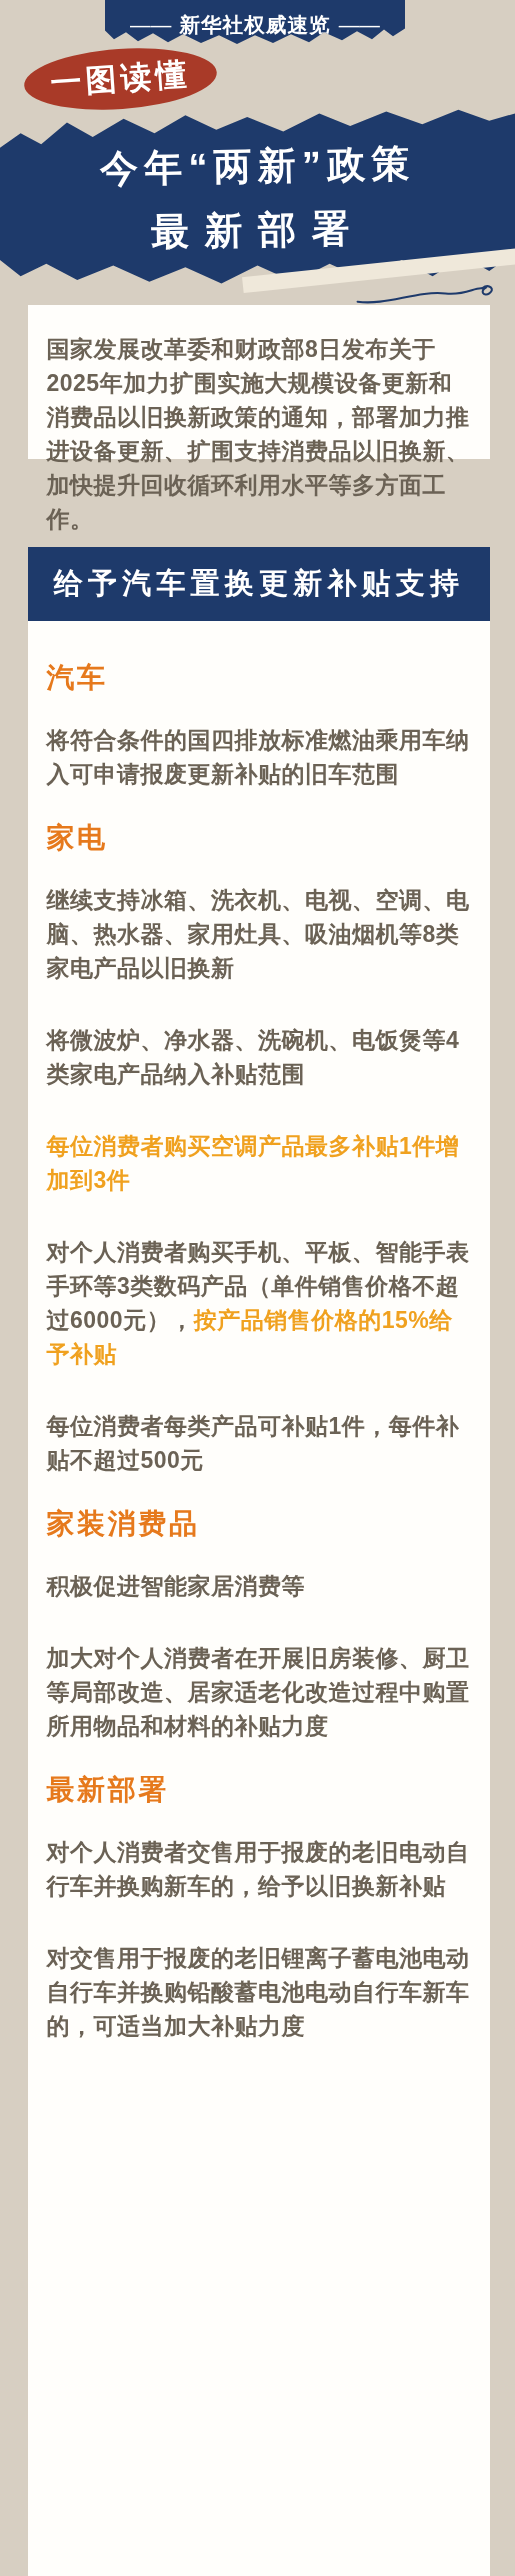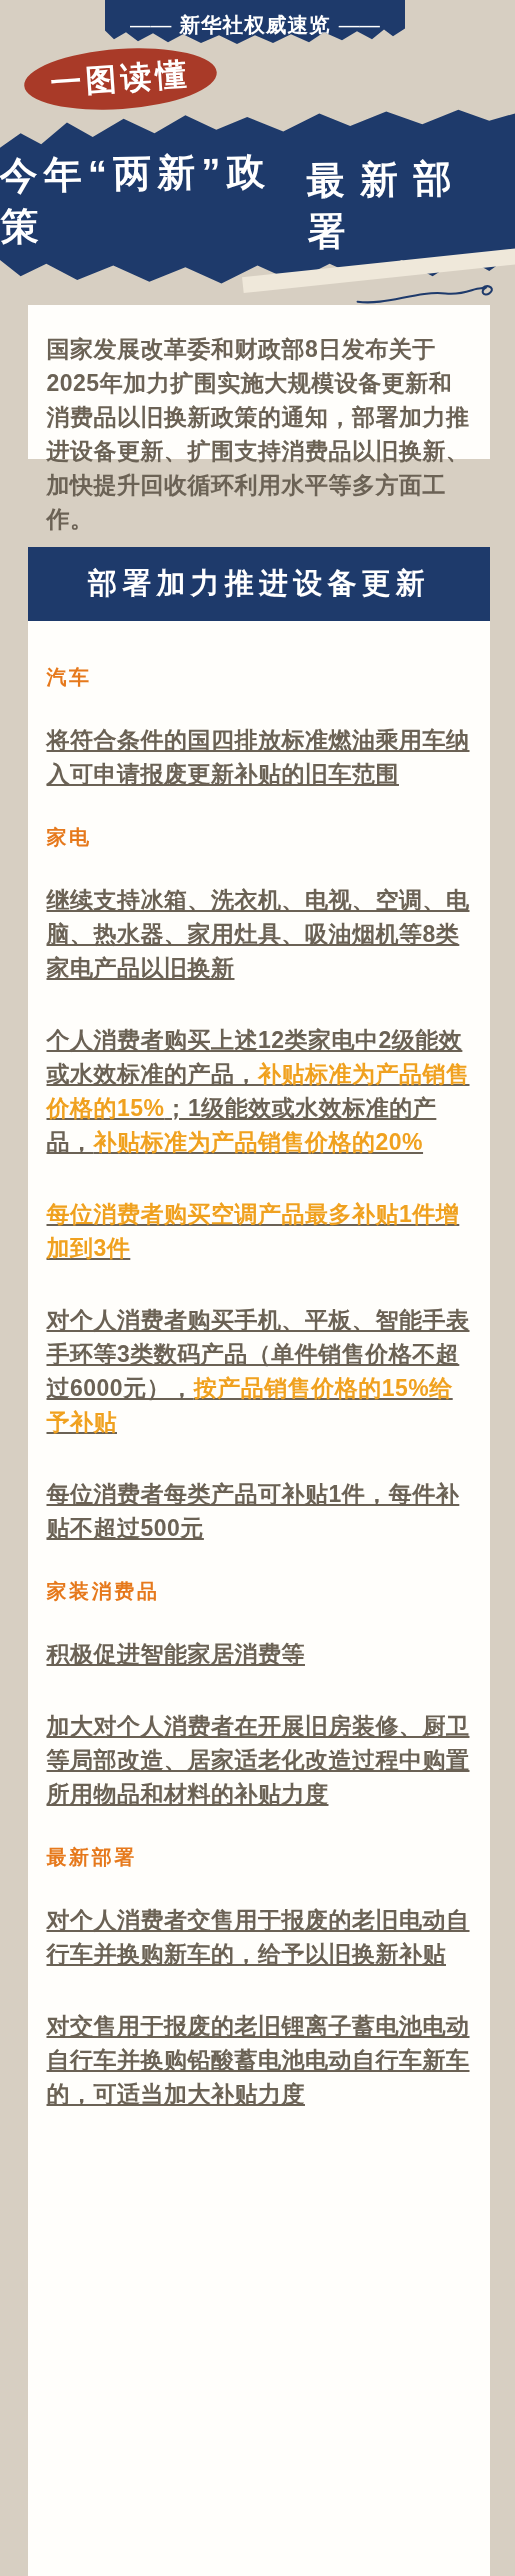--- a/index.html
+++ b/index.html
@@ -22,21 +22,21 @@
     position:absolute;left:24px;top:49px;width:193px;height:60px;
     background:#a93a28;border-radius:50%;
     transform:rotate(-4deg);
     display:flex;align-items:center;justify-content:center;
     color:#fff;font-size:31px;font-weight:800;letter-spacing:4.1px;
   }
   
   .hero{
     position:absolute;left:0;top:108px;width:515px;height:181px;
     background:#1e3a6b;color:#fff;
-    display:flex;flex-direction:row;align-items:center;justify-content:center;
+    display:flex;flex-direction:column;align-items:center;justify-content:center;
     clip-path:polygon(0% 22%,4% 14%,8% 20%,13% 8%,18% 16%,24% 6%,30% 14%,36% 4%,42% 12%,48% 5%,55% 13%,62% 3%,68% 10%,75% 2%,82% 9%,89% 1%,95% 7%,100% 3%,100% 80%,95% 90%,90% 82%,84% 93%,78% 84%,71% 95%,64% 86%,57% 96%,50% 87%,43% 97%,36% 88%,29% 96%,22% 87%,15% 95%,9% 86%,4% 93%,0% 84%);
   }
   .hero .l1{font-size:38px;font-weight:800;letter-spacing:6.2px;transform:rotate(-1deg);}
   .hero .l2{font-size:38px;font-weight:800;letter-spacing:15.5px;margin-top:13.4px;transform:rotate(-1deg);}
   
   .strip{
     position:absolute;left:242px;top:261px;width:309px;height:15.5px;
     background:#efe8da;transform:rotate(-6deg);
   }
   .thread{position:absolute;left:355px;top:280px;width:155px;height:31px;}
@@ -47,22 +47,22 @@
   }
   .intro-card p{margin:0;font-size:23px;line-height:34px;font-weight:700;color:#6b6255;letter-spacing:0.5px;}
   
   #sections{position:absolute;left:28px;top:547px;width:462px;}
   .banner{
     height:74px;background:#1e3a6b;color:#fff;
     display:flex;align-items:center;justify-content:center;
     font-size:29px;font-weight:800;letter-spacing:5.2px;
   }
   .card{background:#fffefb;box-sizing:border-box;padding:41px 18.5px 0 18.5px;overflow:hidden;}
-  .card .p{margin:38px 0 0 0;font-size:23px;line-height:34px;font-weight:700;color:#6b6255;letter-spacing:0.5px;text-decoration:underline;}
-  .card .subtitle{margin:31px 0 0 0;font-size:20px;line-height:31px;font-weight:800;color:#e6791c;letter-spacing:2.6px;}
+  .card .p{margin:38px 0 0 0;font-size:23px;line-height:34px;font-weight:700;color:#6b6255;letter-spacing:0.5px;}
+  .card .subtitle{margin:31px 0 0 0;font-size:28px;line-height:31px;font-weight:800;color:#e6791c;letter-spacing:2.6px;}
   .card .subtitle:first-child{margin-top:0;}
   .card .p:first-child{margin-top:0;}
   .card .subtitle + .p{margin-top:30px;}
   .hl{color:#f0a11f;}
   .section-0 .card{height:1999px;}
 </style>
 </head>
 <body>
 
 <div class="top-banner">
@@ -85,27 +85,27 @@
   <path d="M5 42 C 60 50, 120 20, 175 26 C 215 30, 230 14, 246 16" fill="none" stroke="#1e3a6b" stroke-width="4" stroke-linecap="round"></path>
   <path d="M246 16 c 14 -10, 26 2, 14 10 c -10 7, -20 -4, -6 -12" fill="none" stroke="#1e3a6b" stroke-width="4" stroke-linecap="round"></path>
 </svg>
 
 <div class="intro-card">
   <p>国家发展改革委和财政部8日发布关于2025年加力扩围实施大规模设备更新和消费品以旧换新政策的通知，部署加力推进设备更新、扩围支持消费品以旧换新、加快提升回收循环利用水平等多方面工作。</p>
 </div>
 
 <div id="sections">
     <div class="section section-0">
-      <div class="banner">部署加力推进设备更新</div>
+      <div class="banner">给予汽车置换更新补贴支持</div>
       <div class="card">
         <div class="subtitle">汽车</div>
         <p class="p"><span>将符合条件的国四排放标准燃油乘用车纳入可申请报废更新补贴的旧车范围</span></p>
         <div class="subtitle">家电</div>
         <p class="p"><span>继续支持冰箱、洗衣机、电视、空调、电脑、热水器、家用灶具、吸油烟机等8类家电产品以旧换新</span></p>
-        <p class="p"><span>个人消费者购买上述12类家电中2级能效或水效标准的产品，</span><span class="hl">补贴标准为产品销售价格的15%</span><span>；1级能效或水效标准的产品，</span><span class="hl">补贴标准为产品销售价格的20%</span></p>
+        <p class="p"><span>将微波炉、净水器、洗碗机、电饭煲等4类家电产品纳入补贴范围</span></p>
         <p class="p"><span class="hl">每位消费者购买空调产品最多补贴1件增加到3件</span></p>
         <p class="p"><span>对个人消费者购买手机、平板、智能手表手环等3类数码产品（单件销售价格不超过6000元），</span><span class="hl">按产品销售价格的15%给予补贴</span></p>
         <p class="p"><span>每位消费者每类产品可补贴1件，每件补贴不超过500元</span></p>
         <div class="subtitle">家装消费品</div>
         <p class="p"><span>积极促进智能家居消费等</span></p>
         <p class="p"><span>加大对个人消费者在开展旧房装修、厨卫等局部改造、居家适老化改造过程中购置所用物品和材料的补贴力度</span></p>
         <div class="subtitle">最新部署</div>
         <p class="p"><span>对个人消费者交售用于报废的老旧电动自行车并换购新车的，给予以旧换新补贴</span></p>
         <p class="p"><span>对交售用于报废的老旧锂离子蓄电池电动自行车并换购铅酸蓄电池电动自行车新车的，可适当加大补贴力度</span></p>
       </div>

